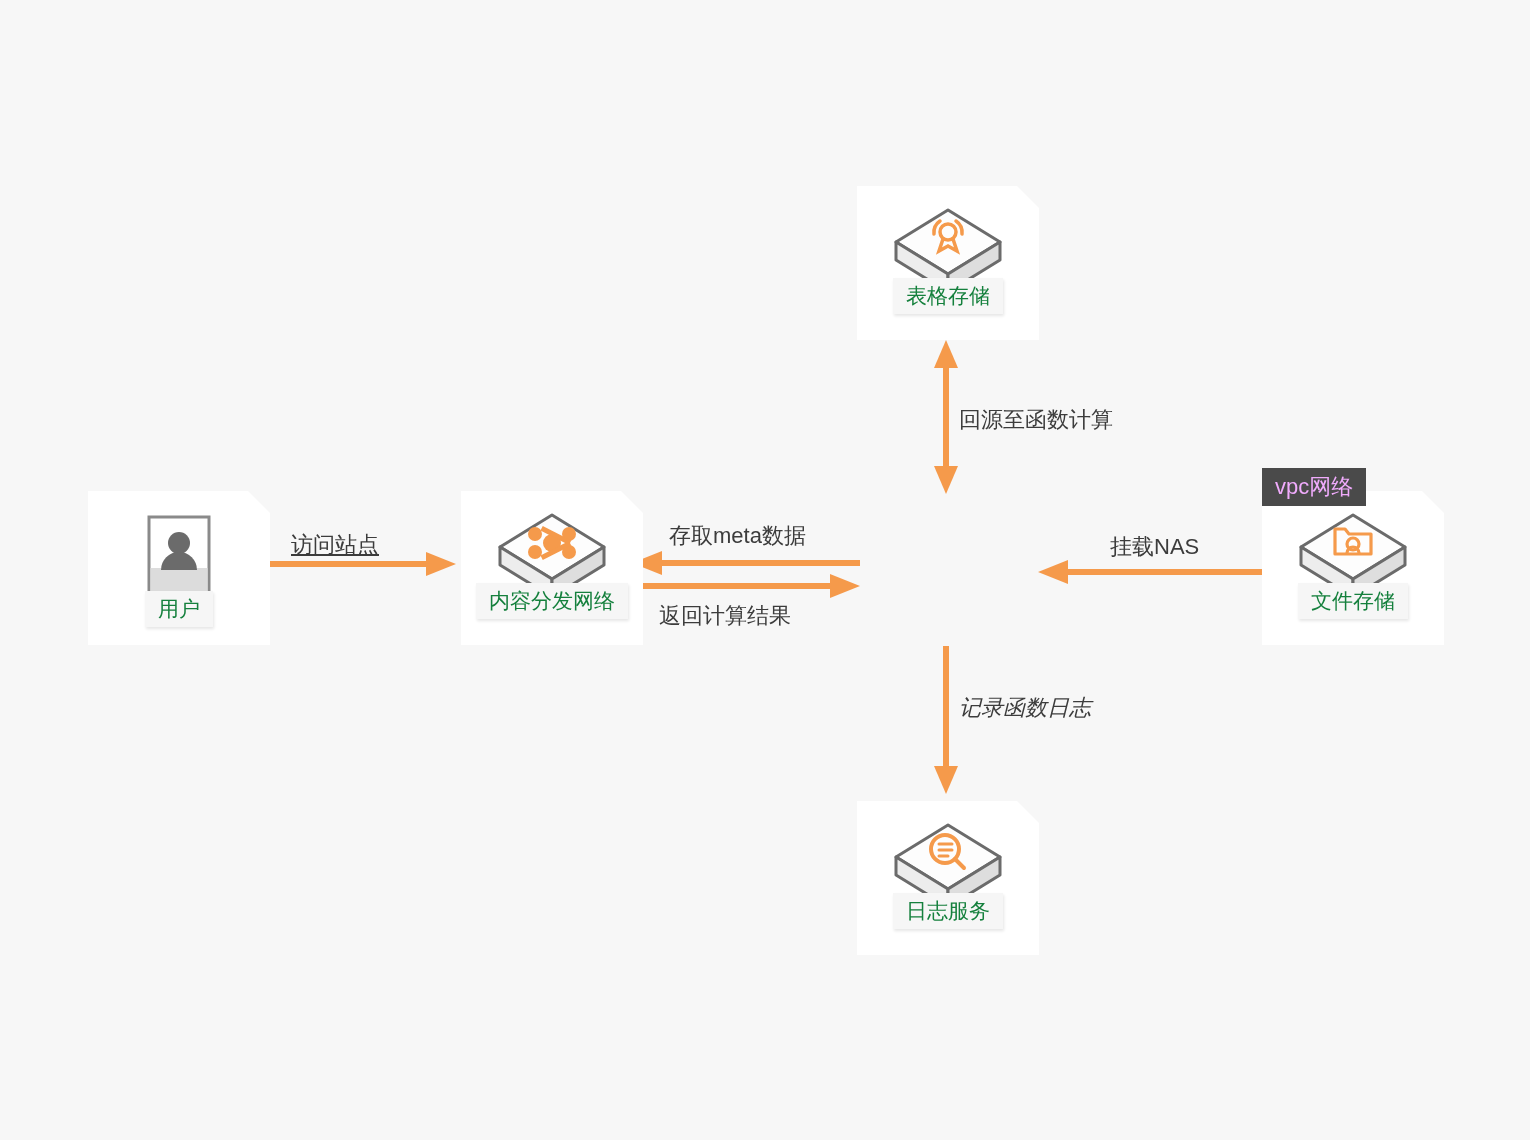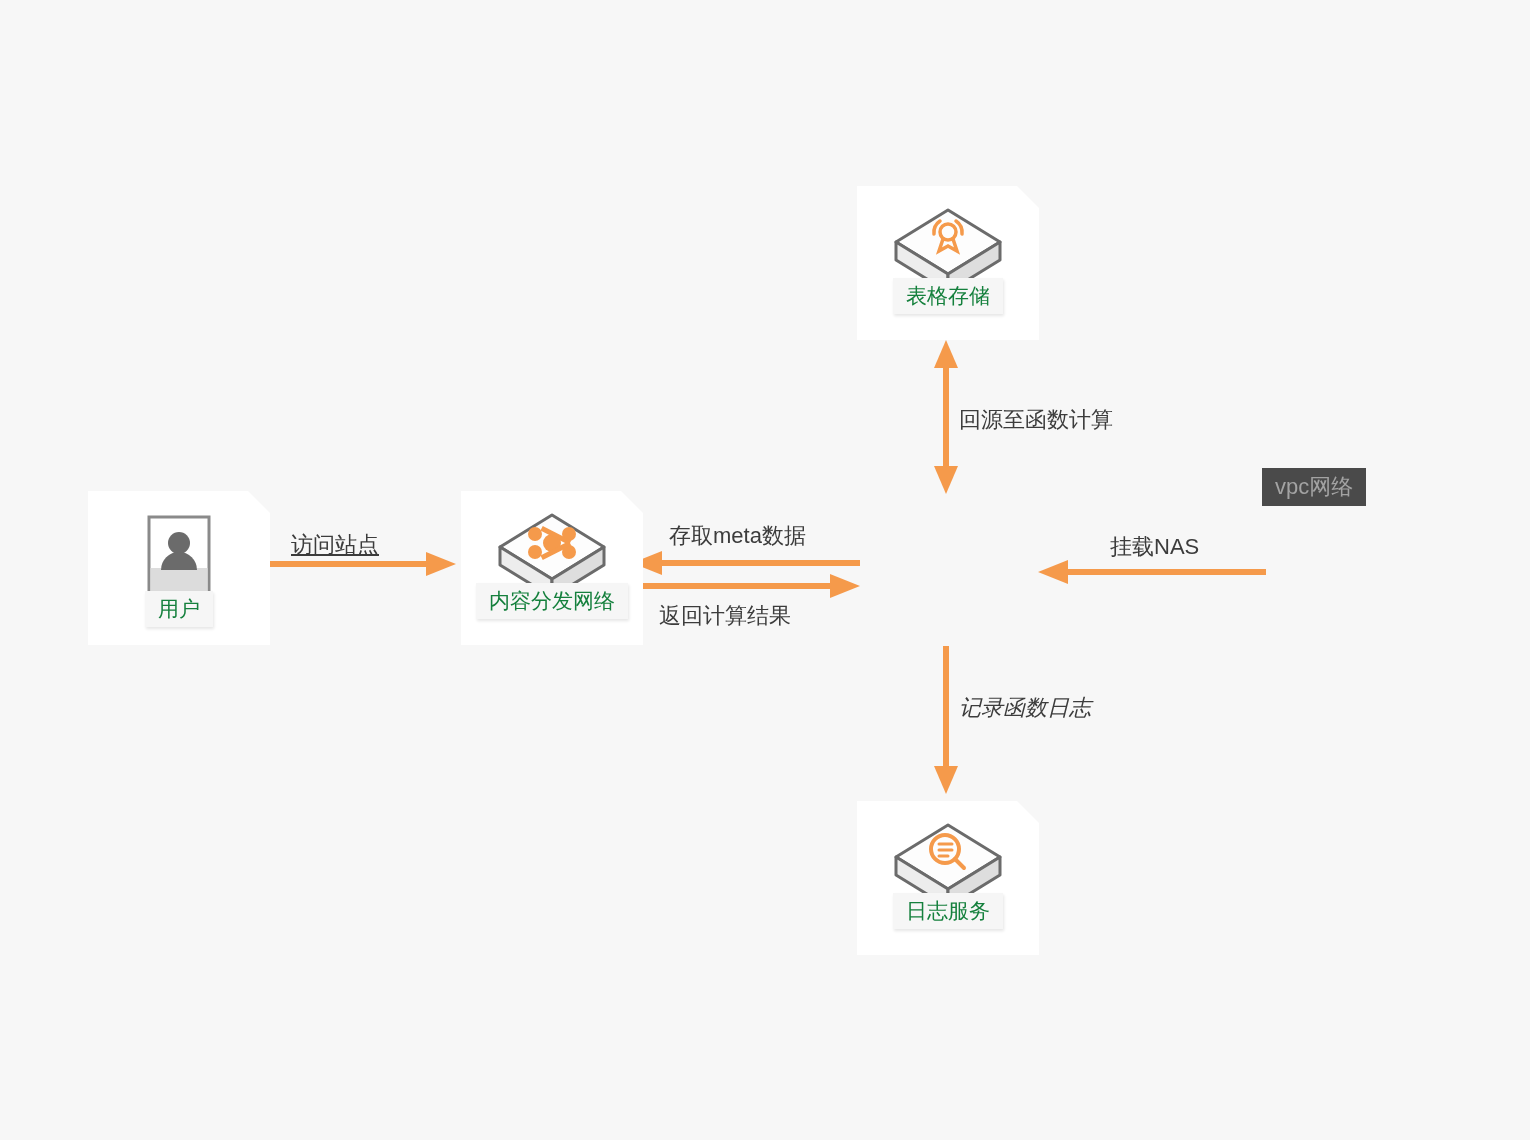--- a/index.html
+++ b/index.html
@@ -55,21 +55,21 @@
     box-shadow: 1px 2px 3px rgba(0,0,0,0.10);
   }
 
   
   .node.user .icon-wrap { top: 22px; width: 92px; height: 96px; }
 
   
   .vpc-tag {
     position: absolute;
     background: #4a4a4a;
-    color: #a3a3a3;
+    color: #f0abfc;
     font-size: 22px;
     line-height: 38px;
     height: 38px;
     padding: 0 13px;
     white-space: nowrap;
     z-index: 5;
   }
 
   
   .conn { position: absolute; }
@@ -210,16 +210,33 @@
             <line x1="51" y1="27" x2="64" y2="27"></line>
             <line x1="51" y1="33" x2="64" y2="33"></line>
             <line x1="51" y1="39" x2="60" y2="39"></line>
           </g>
         </svg>
       </div>
       <div class="node-label">日志服务</div>
     </div>
   </div>
 
+  <div class="node" style="left:1262px; top:491px; width:182px; height:154px;">
+    <div class="node-inner">
+      <div class="icon-wrap">
+        <svg viewBox="0 0 120 96" width="120" height="96">
+          <polygon points="60,8 112,40 60,72 8,40" fill="#fdfdfd" stroke="#6b6b6b" stroke-width="3" stroke-linejoin="round"></polygon>
+          <polygon points="8,40 60,72 60,90 8,58" fill="#ededed" stroke="#6b6b6b" stroke-width="3" stroke-linejoin="round"></polygon>
+          <polygon points="112,40 60,72 60,90 112,58" fill="#dedede" stroke="#6b6b6b" stroke-width="3" stroke-linejoin="round"></polygon>
+          <g fill="none" stroke="#f59a4b" stroke-width="3.2" stroke-linejoin="round" stroke-linecap="round">
+            <path d="M42 22 h10 l4 5 h22 v20 h-36 z"></path>
+            <circle cx="60" cy="37" r="6"></circle>
+            <path d="M54 46 a6 6 0 0 1 12 0"></path>
+          </g>
+        </svg>
+      </div>
+      <div class="node-label">文件存储</div>
+    </div>
+  </div>
 
   <div class="vpc-tag" style="left:1262px; top:468px;">vpc网络</div>
 
 </div>
 
 </body></html>

